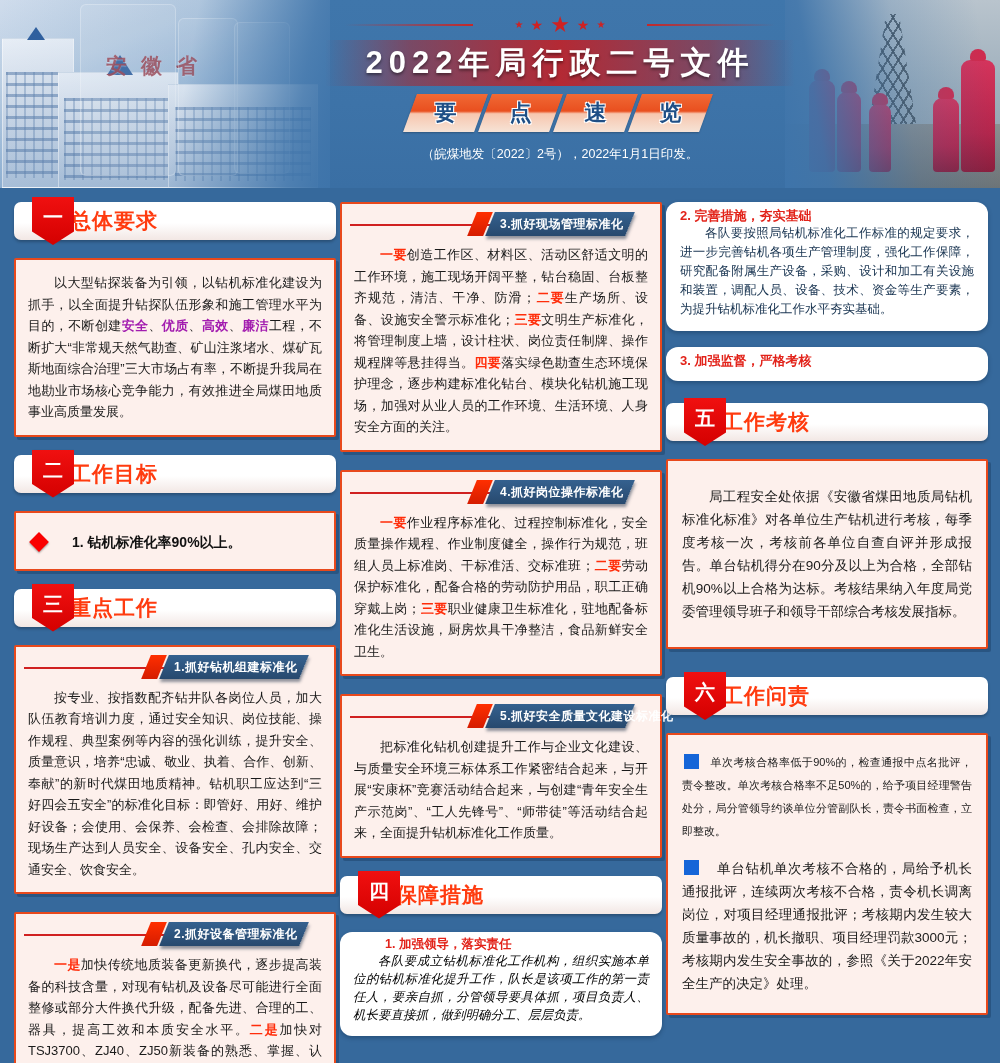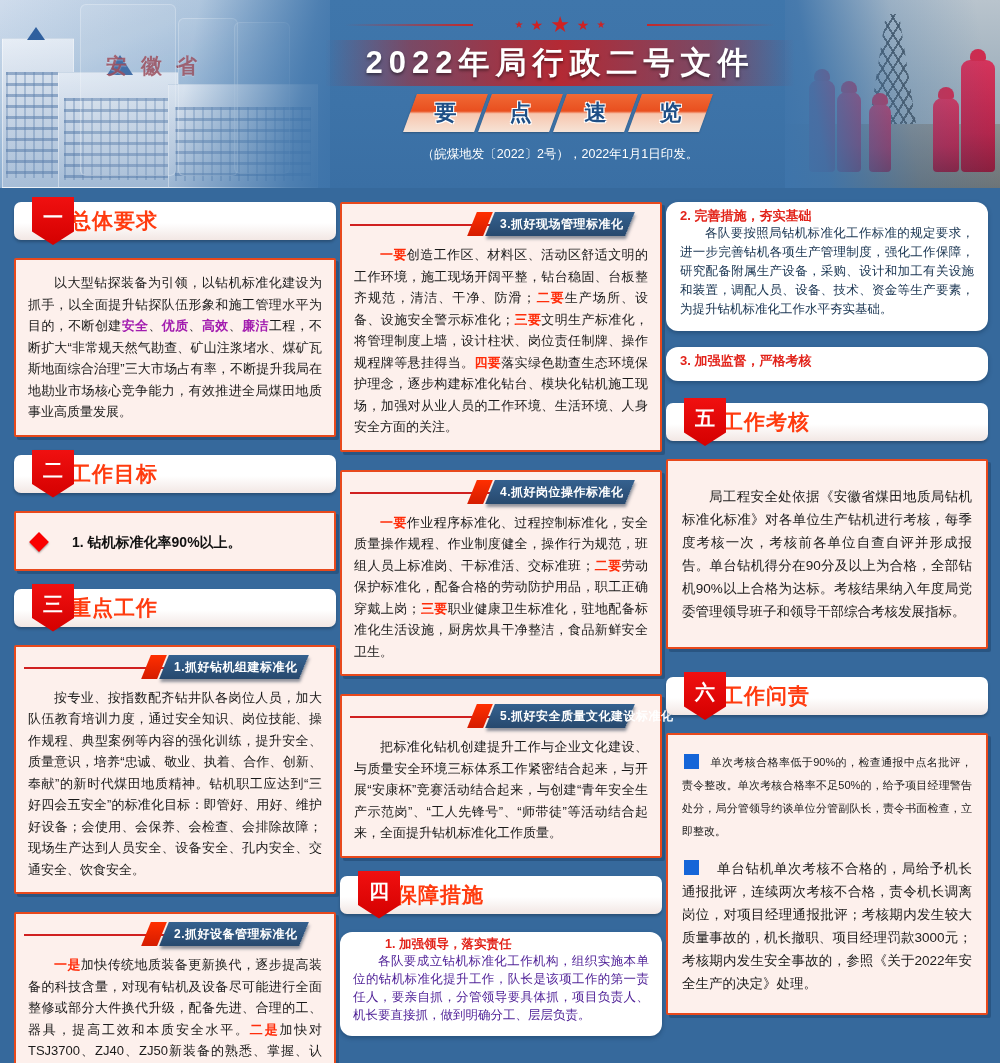--- a/index.html
+++ b/index.html
@@ -252,21 +252,21 @@
   .sq-item:last-child { margin-bottom: 2px; }
   .sq { position:absolute; left:2px; top:3px; width:15px; height:15px; background:#1565d8; }
   .sq-item .para { text-indent: 2.6em; }
 
   
   .mcard {
     position:relative; background:#ffffff; border-radius: 12px;
     padding: 20px 13px 12px 13px; box-shadow: 0 2px 4px rgba(10,35,60,.35);
   }
   .mcard-title { position:absolute; left:14px; top:4px; font-size:12.5px; font-weight:700; color:#e2231a;margin-left:31px; }
-  .mcard .para { font-size:12.5px; line-height:18px; color:#4c1d95; text-align:justify; text-indent:2em; }
+  .mcard .para { font-size:12.5px; line-height:18px; color:#000000; text-align:justify; text-indent:2em;font-style:italic; }
 </style>
 </head>
 <body>
 
 <div id="page">
 
   <div class="header">
 
     <div class="hdr-photo-left">
       <div class="bldg-sky"></div>

